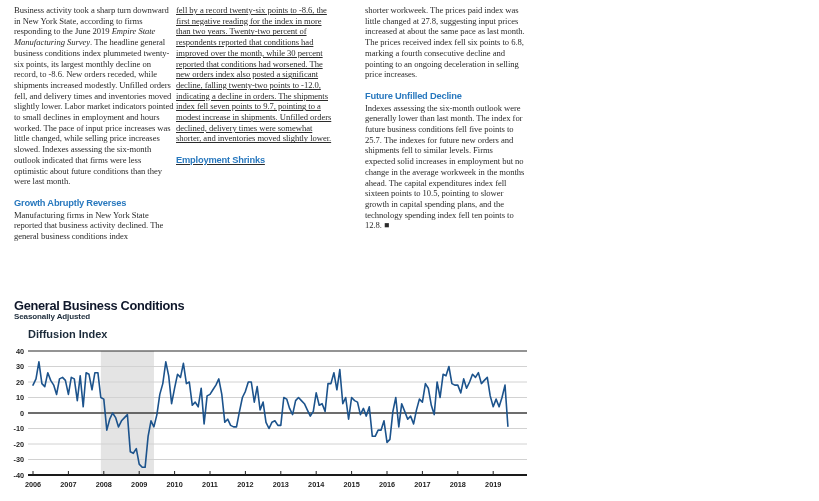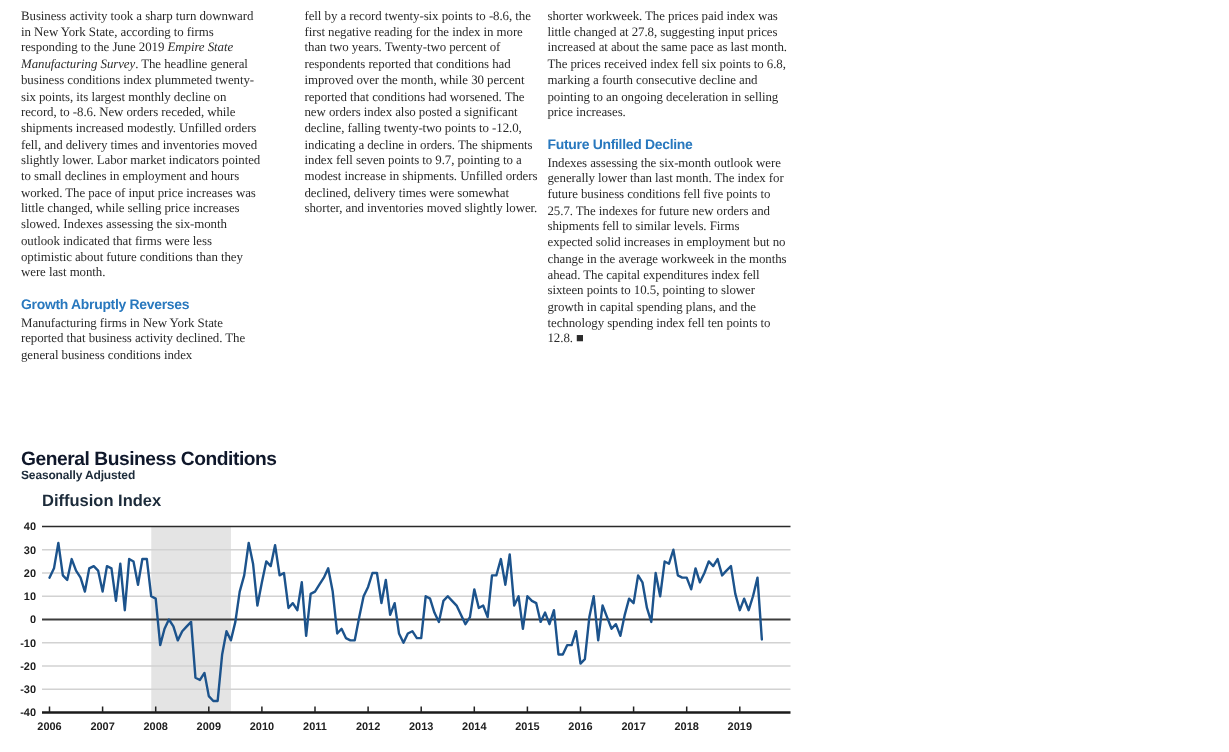--- a/index.html
+++ b/index.html
@@ -24,22 +24,23 @@
 <body>
 
 <div class="page">
 
   <div class="col" style="left:14px;">
     <p><span>Business activity took a sharp turn downward in New York State, according to firms responding to the June 2019 </span><i>Empire State Manufacturing Survey</i><span>. The headline general business conditions index plummeted twenty-six points, its largest monthly decline on record, to -8.6. New orders receded, while shipments increased modestly. Unfilled orders fell, and delivery times and inventories moved slightly lower. Labor market indicators pointed to small declines in employment and hours worked. The pace of input price increases was little changed, while selling price increases slowed. Indexes assessing the six-month outlook indicated that firms were less optimistic about future conditions than they were last month.</span></p>
     <p class="sec">Growth Abruptly Reverses</p>
     <p>Manufacturing firms in New York State reported that business activity declined. The general business conditions index</p>
   </div>
 
-  <div class="col" style="left:203px;">
+  <div class="col" style="left:176px;text-decoration:underline;">
     <p>fell by a record twenty-six points to -8.6, the first negative reading for the index in more than two years. Twenty-two percent of respondents reported that conditions had improved over the month, while 30 percent reported that conditions had worsened. The new orders index also posted a significant decline, falling twenty-two points to -12.0, indicating a decline in orders. The shipments index fell seven points to 9.7, pointing to a modest increase in shipments. Unfilled orders declined, delivery times were somewhat shorter, and inventories moved slightly lower.</p>
+    <p class="sec">Employment Shrinks</p>
   </div>
 
   <div class="col" style="left:365px;">
     <p>shorter workweek. The prices paid index was little changed at 27.8, suggesting input prices increased at about the same pace as last month. The prices received index fell six points to 6.8, marking a fourth consecutive decline and pointing to an ongoing deceleration in selling price increases.</p>
     <p class="sec">Future Unfilled Decline</p>
     <p>Indexes assessing the six-month outlook were generally lower than last month. The index for future business conditions fell five points to 25.7. The indexes for future new orders and shipments fell to similar levels. Firms expected solid increases in employment but no change in the average workweek in the months ahead. The capital expenditures index fell sixteen points to 10.5, pointing to slower growth in capital spending plans, and the technology spending index fell ten points to 12.8. ■</p>
   </div>
 
   <div class="chart-title">General Business Conditions</div>
   <div class="chart-sub">Seasonally Adjusted</div>

